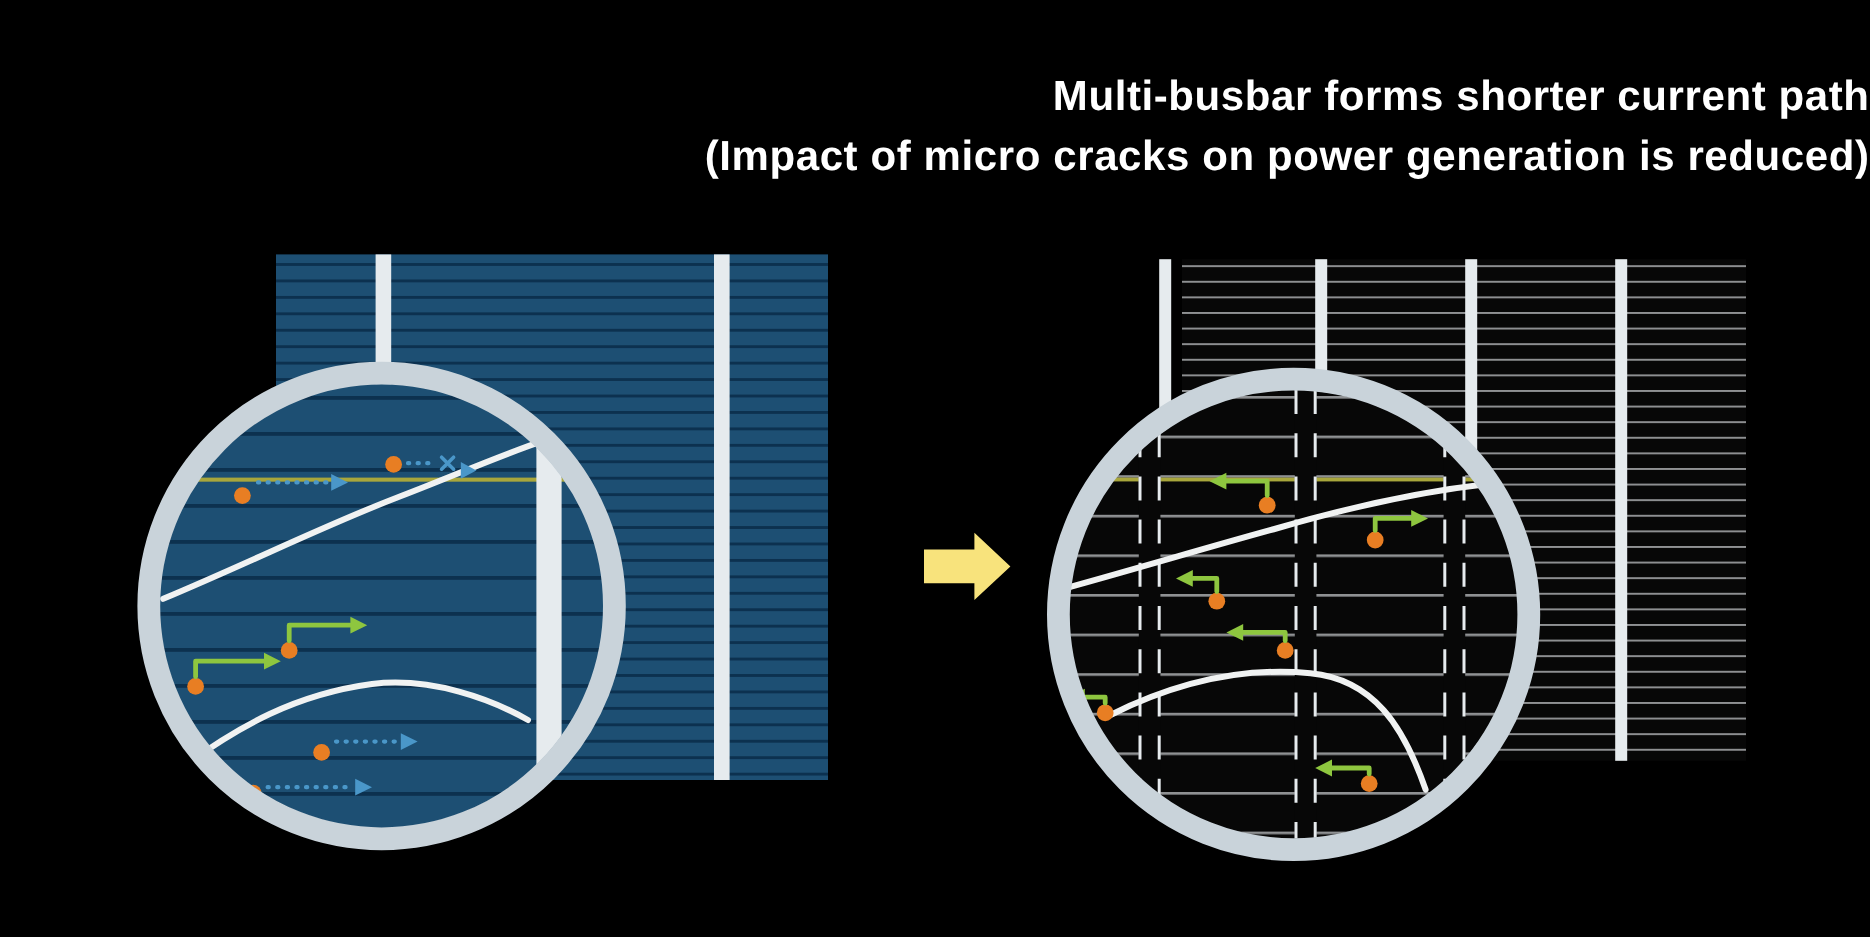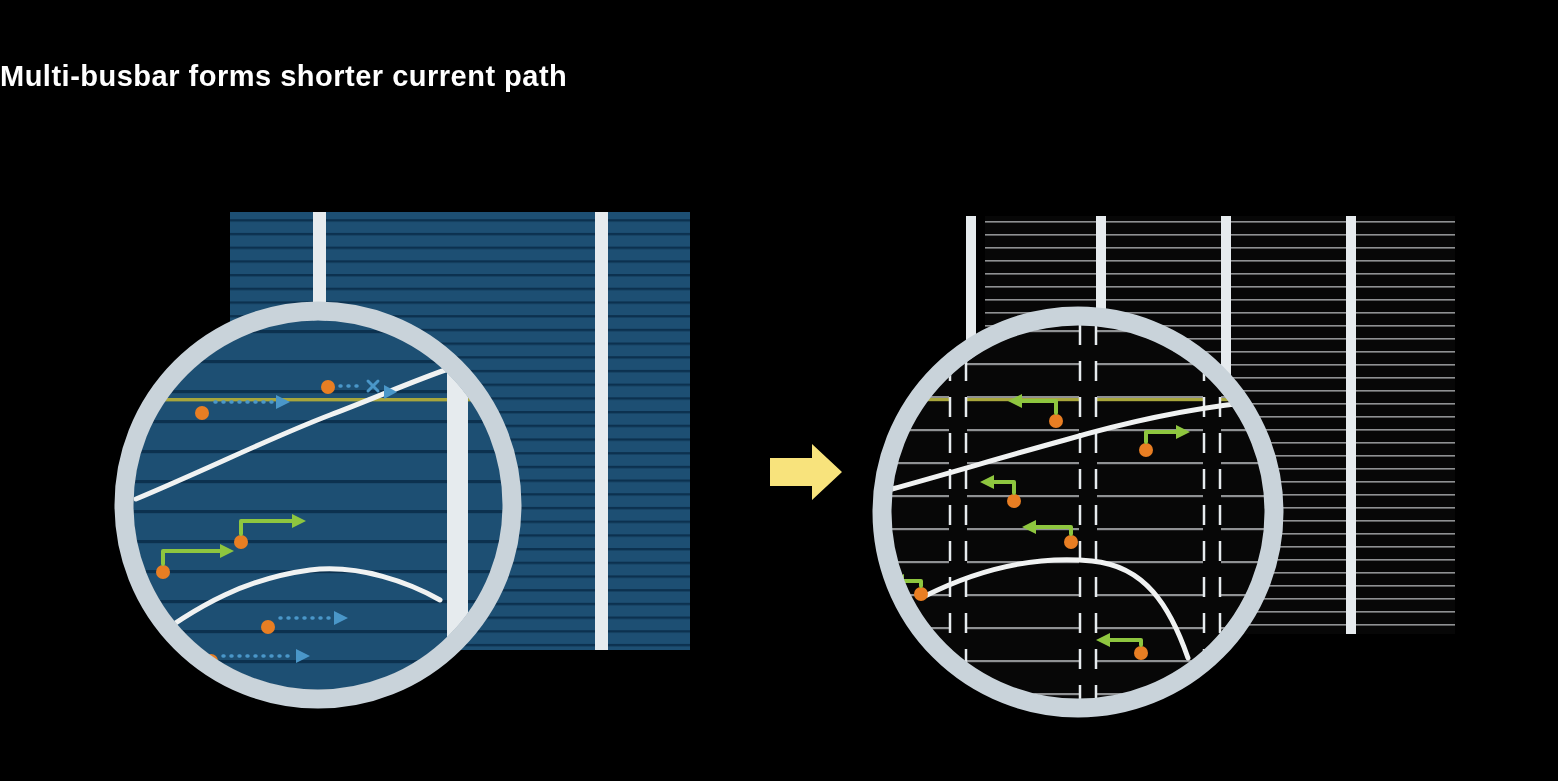--- a/index.html
+++ b/index.html
@@ -6,22 +6,22 @@
     --background:#000000; --title_text:#ffffff;
     --left_cell:#1d4f73; --left_cell_line:#0c314f;
     --right_cell:#070707; --right_cell_line:#8f9193;
     --busbar:#e6ebee; --magnifier_ring:#c9d3da; --crack:#f0f2f2;
     --electron_dot:#e87e23; --long_path_arrow:#4a97c9; --short_path_arrow:#8ec63f;
     --transition_arrow:#f8e37c; --finger_highlight:#a8a63c;
   }
   html,body{margin:0;padding:0;}
   body{background:var(--background);font-family:"Liberation Sans",sans-serif;}
   .stage{position:relative;width:1558px;height:781px;background:var(--background);overflow:hidden;}
-  .title{position:absolute;top:56px;left:0;width:100%;text-align:left;color:var(--title_text);
-         font-weight:bold;font-size:29px;line-height:1.42;letter-spacing:0.5px;}
+  .title{position:absolute;top:56px;left:0;width:100%;text-align:right;color:var(--title_text);
+         font-weight:bold;font-size:35px;line-height:1.42;letter-spacing:0.5px;}
   .title .line{display:block;}
   svg{position:absolute;top:0;left:0;}
   
   .f-leftcell{fill:var(--left_cell);}
   .f-leftline{fill:var(--left_cell_line);}
   .f-rightcell{fill:var(--right_cell);}
   .f-rightline{fill:var(--right_cell_line);}
   .f-busbar{fill:var(--busbar);}
   .s-busbar{stroke:var(--busbar);fill:none;}
   .s-ring{stroke:var(--magnifier_ring);fill:none;}
@@ -34,20 +34,21 @@
   .f-transition{fill:var(--transition_arrow);}
   .f-finger{fill:var(--finger_highlight);}
 </style>
 </head>
 <body>
 
 <div class="stage">
 
   <div class="title">
     <span class="line">Multi-busbar forms shorter current path</span>
+    <span class="line">(Impact of micro cracks on power generation is reduced)</span>
   </div>
 
   <svg width="1558" height="781" viewBox="0 0 1558 781" aria-hidden="true">
     <defs>
       <pattern id="pL" width="10" height="13.7" patternUnits="userSpaceOnUse">
         <rect class="f-leftline" x="0" y="0" width="10" height="2.4"></rect>
       </pattern>
       <pattern id="pLz" width="10" height="30" patternUnits="userSpaceOnUse">
         <rect class="f-leftline" x="0" y="0" width="10" height="3.2"></rect>
       </pattern>

